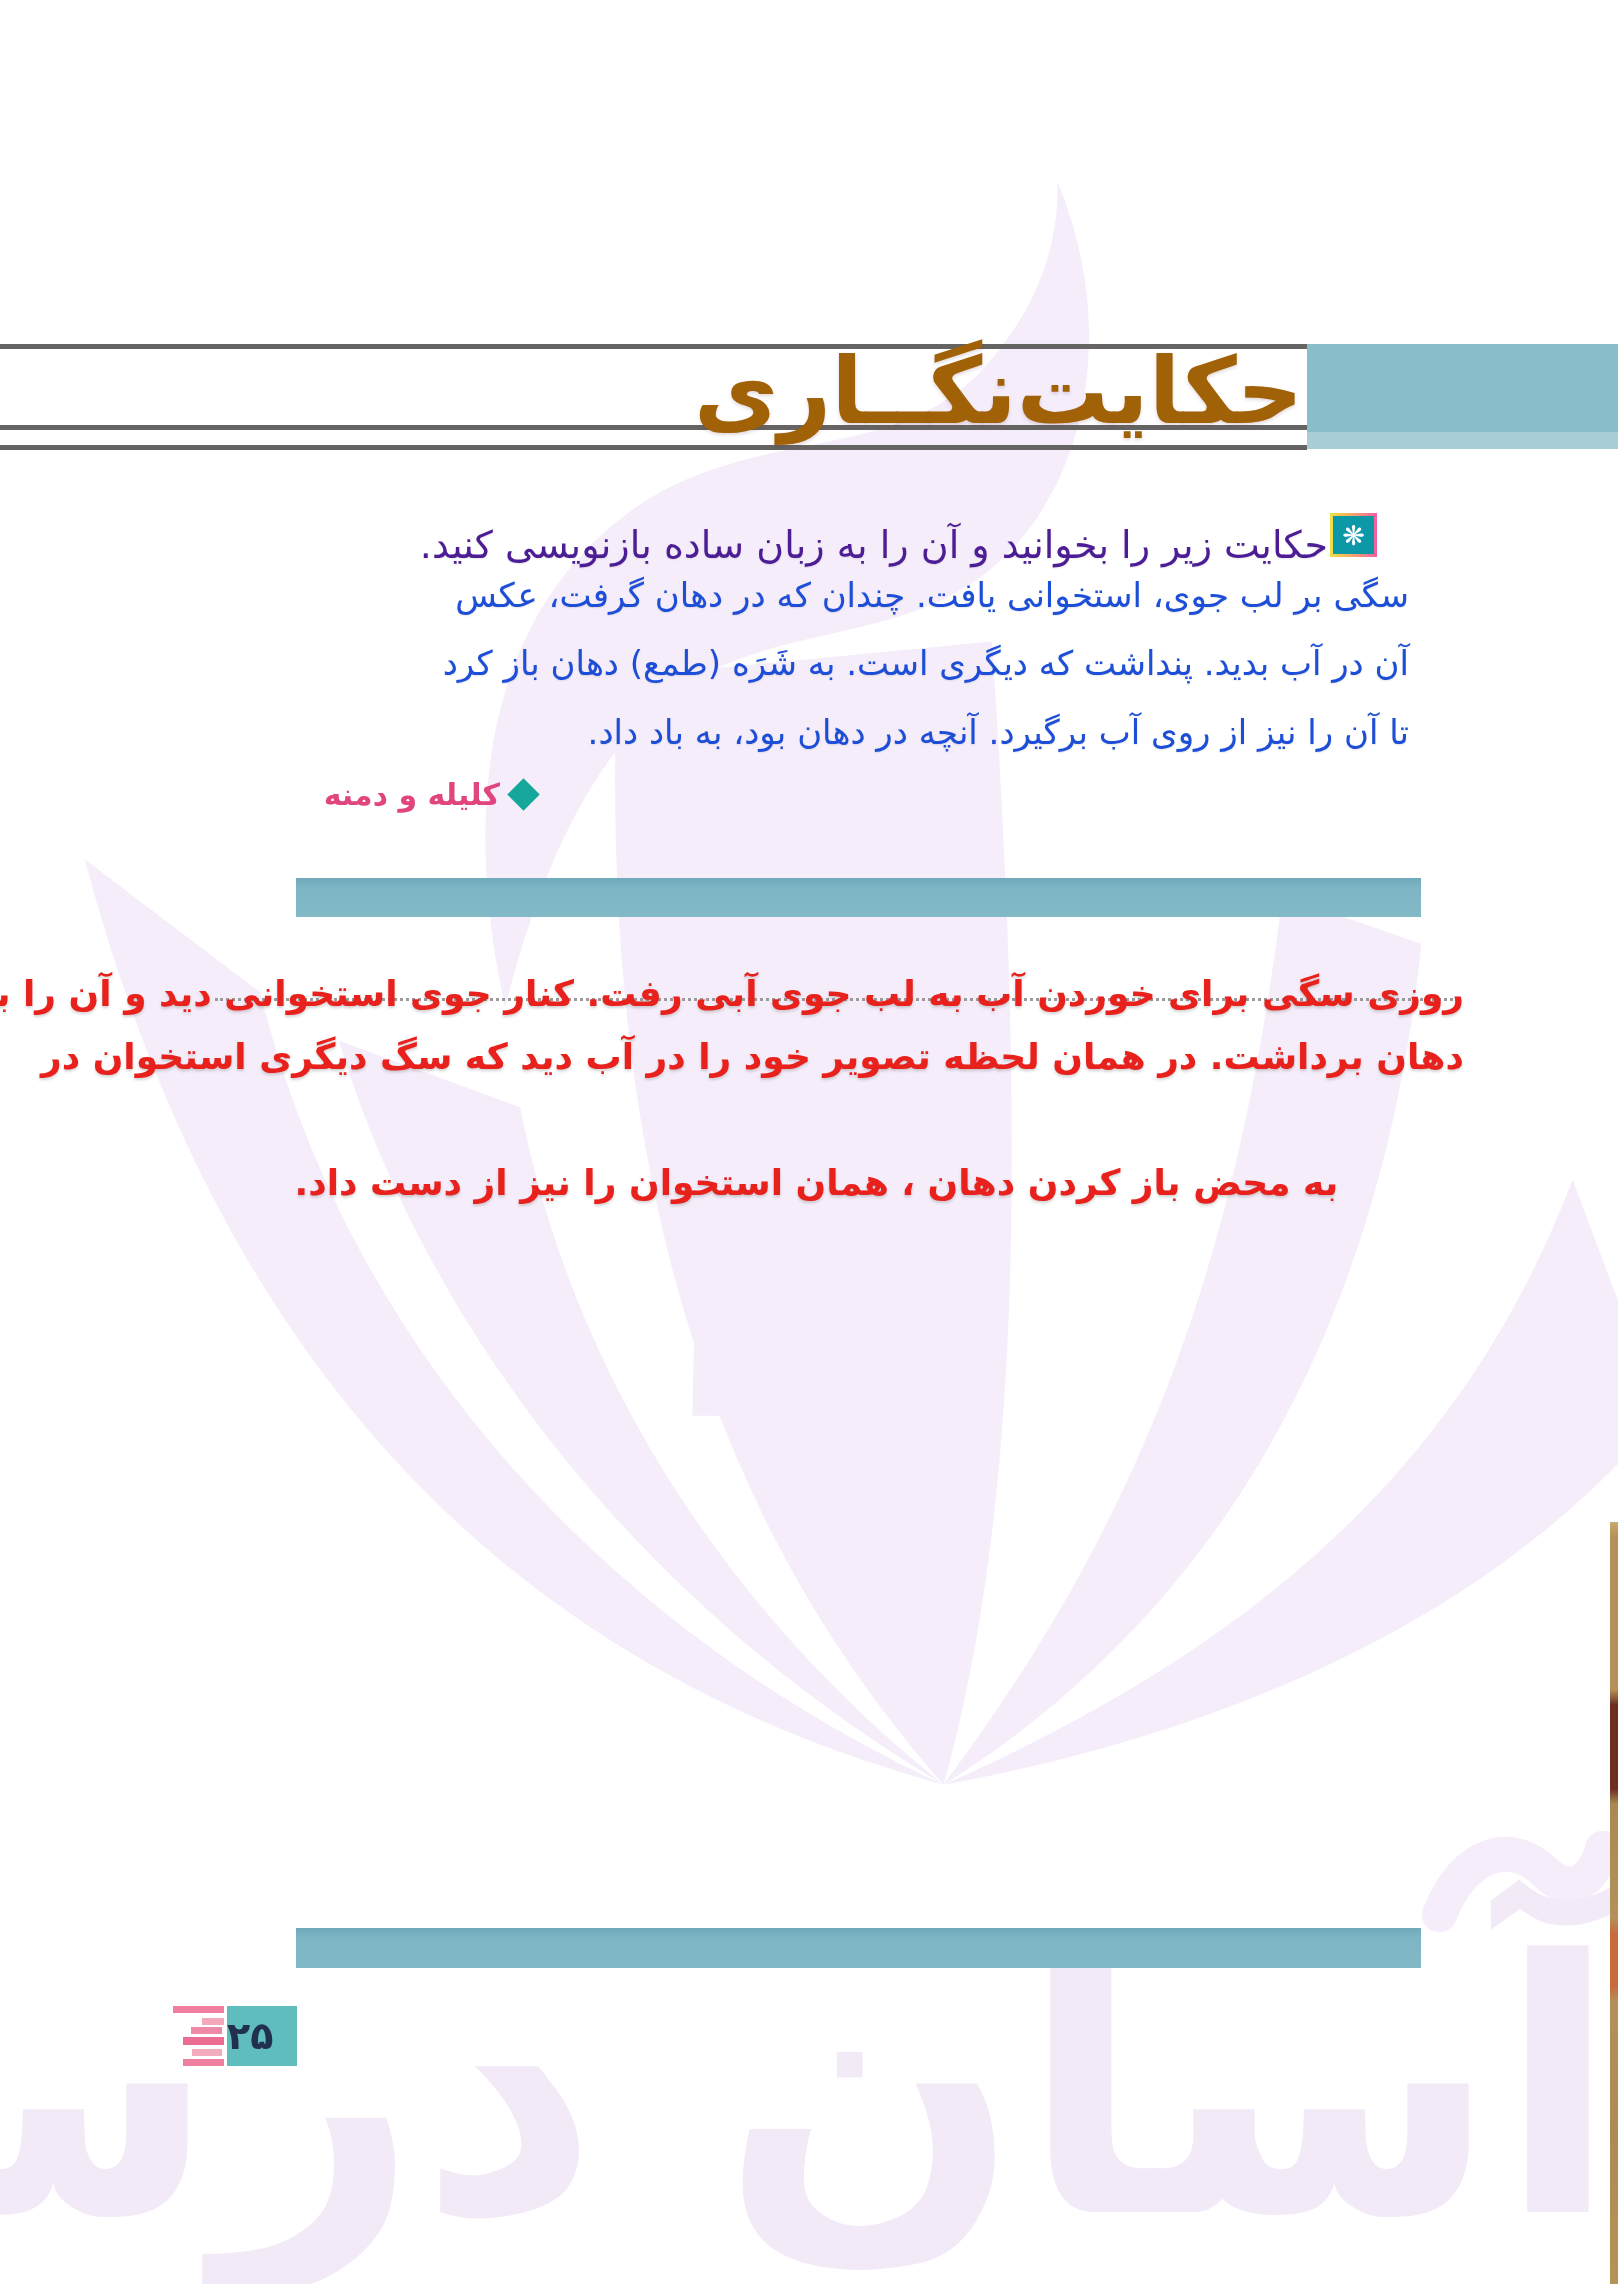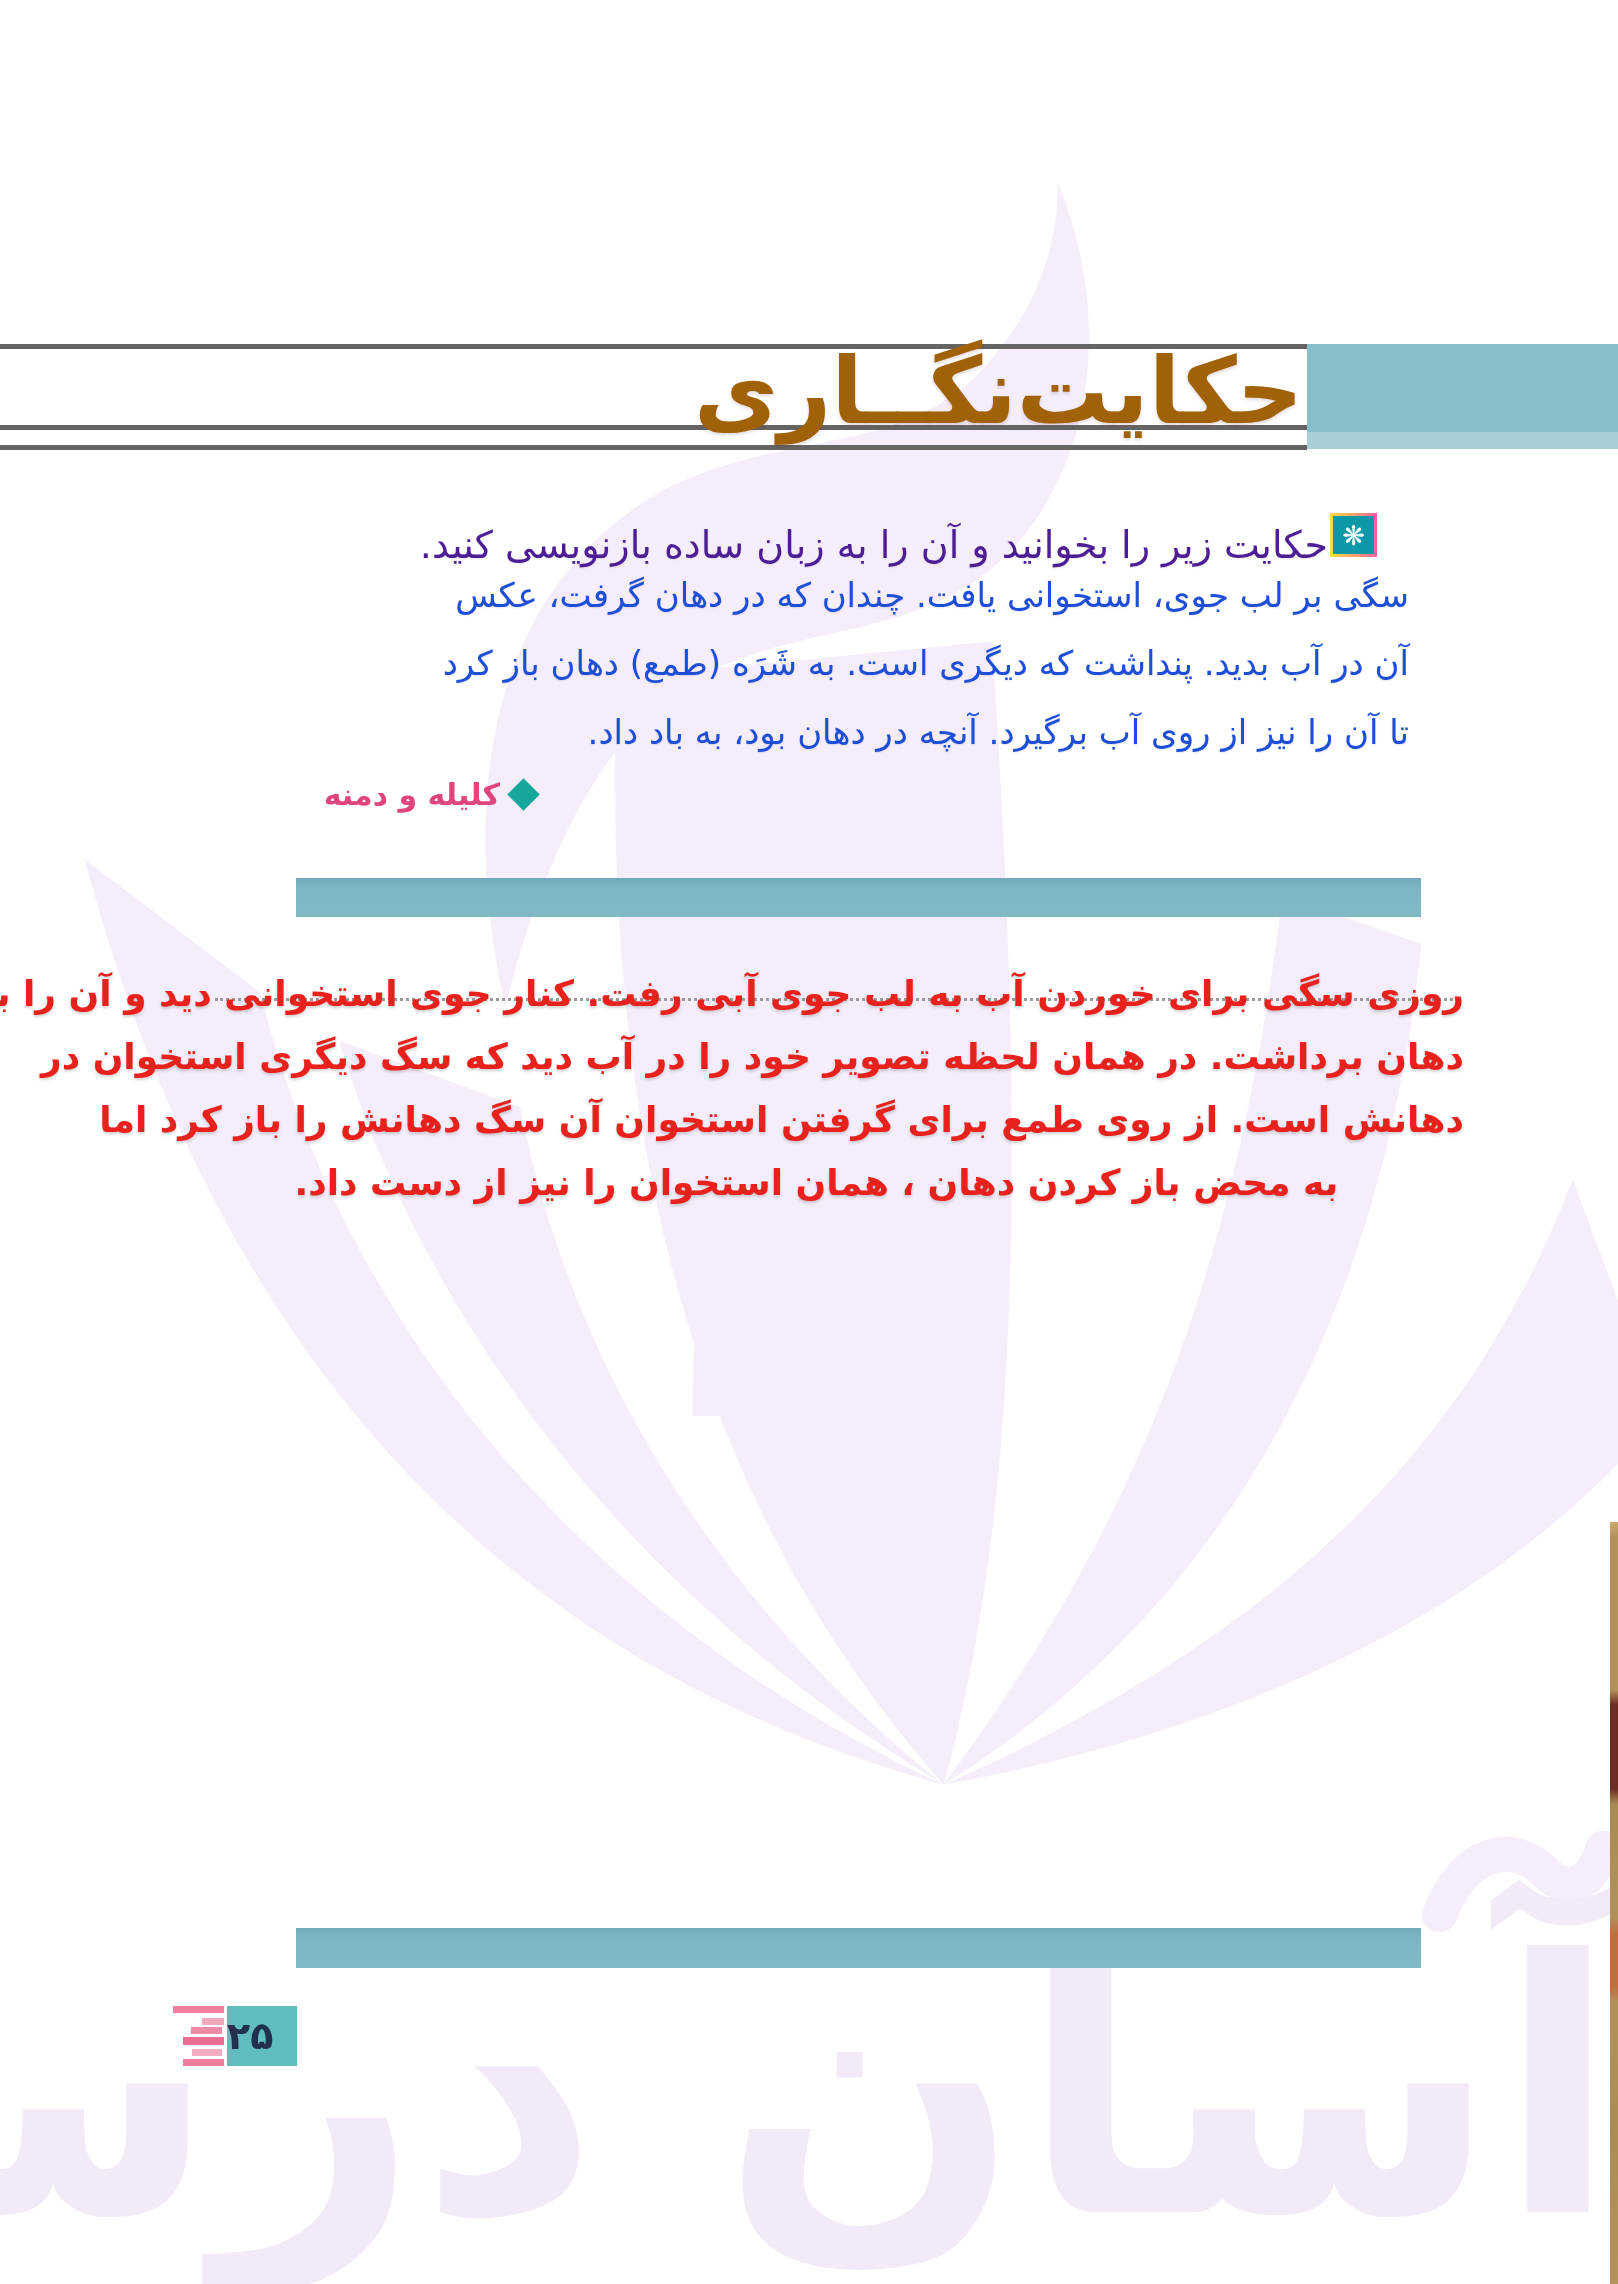--- a/index.html
+++ b/index.html
@@ -149,21 +149,20 @@
     <span class="source-diamond"></span>
     <span class="source-text">کلیله و دمنه</span>
   </div>
 
   <div class="bar mid"></div>
 
   <div class="dotted-line"></div>
 
   <div class="rw r0">روزی سگی برای خوردن آب به لب جوی آبی رفت. کنار جوی استخوانی دید و آن را با</div>
   <div class="rw r1">دهان برداشت. در همان لحظه تصویر خود را در آب دید که سگ دیگری استخوان در</div>
-  <div class="rw r2">دهانش است. از روی طمع برای گرفتن استخوان آن سگ دهانش را باز کرد اما</div>
   <div class="rw r3">به محض باز کردن دهان ، همان استخوان را نیز از دست داد.</div>
 
   <div class="bar bottom"></div>
 
   <div class="pink-bars">
     <span class="pb1"></span>
     <span class="pb2"></span>
     <span class="pb3"></span>
     <span class="pb4"></span>
     <span class="pb5"></span>

